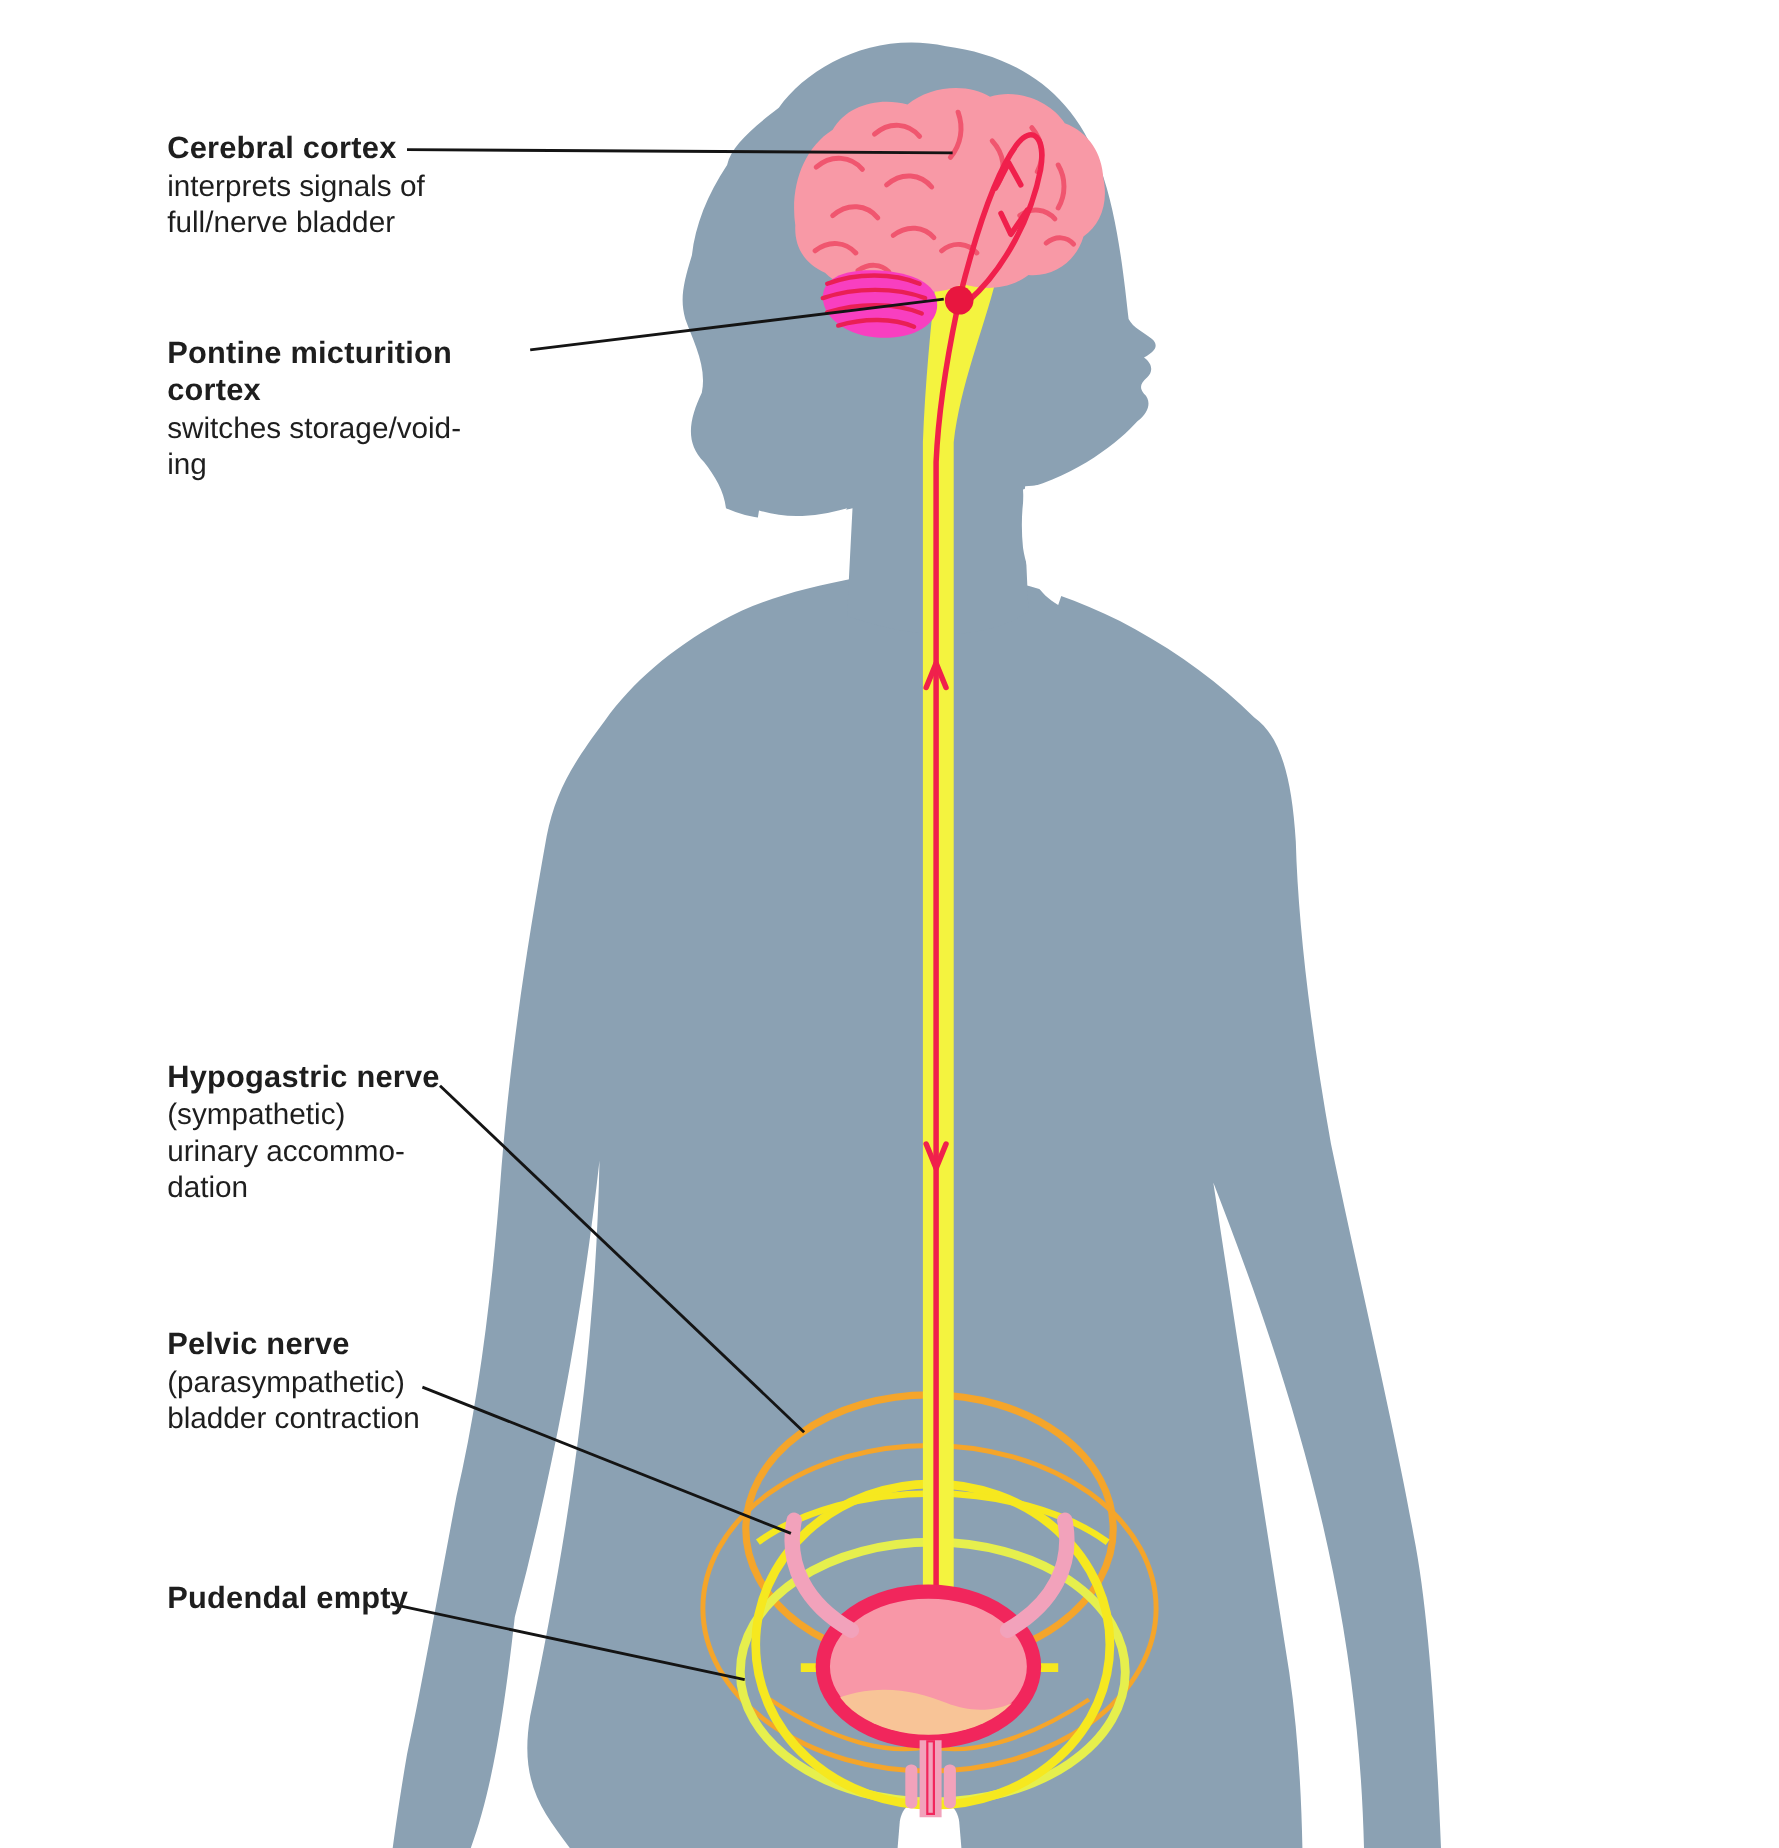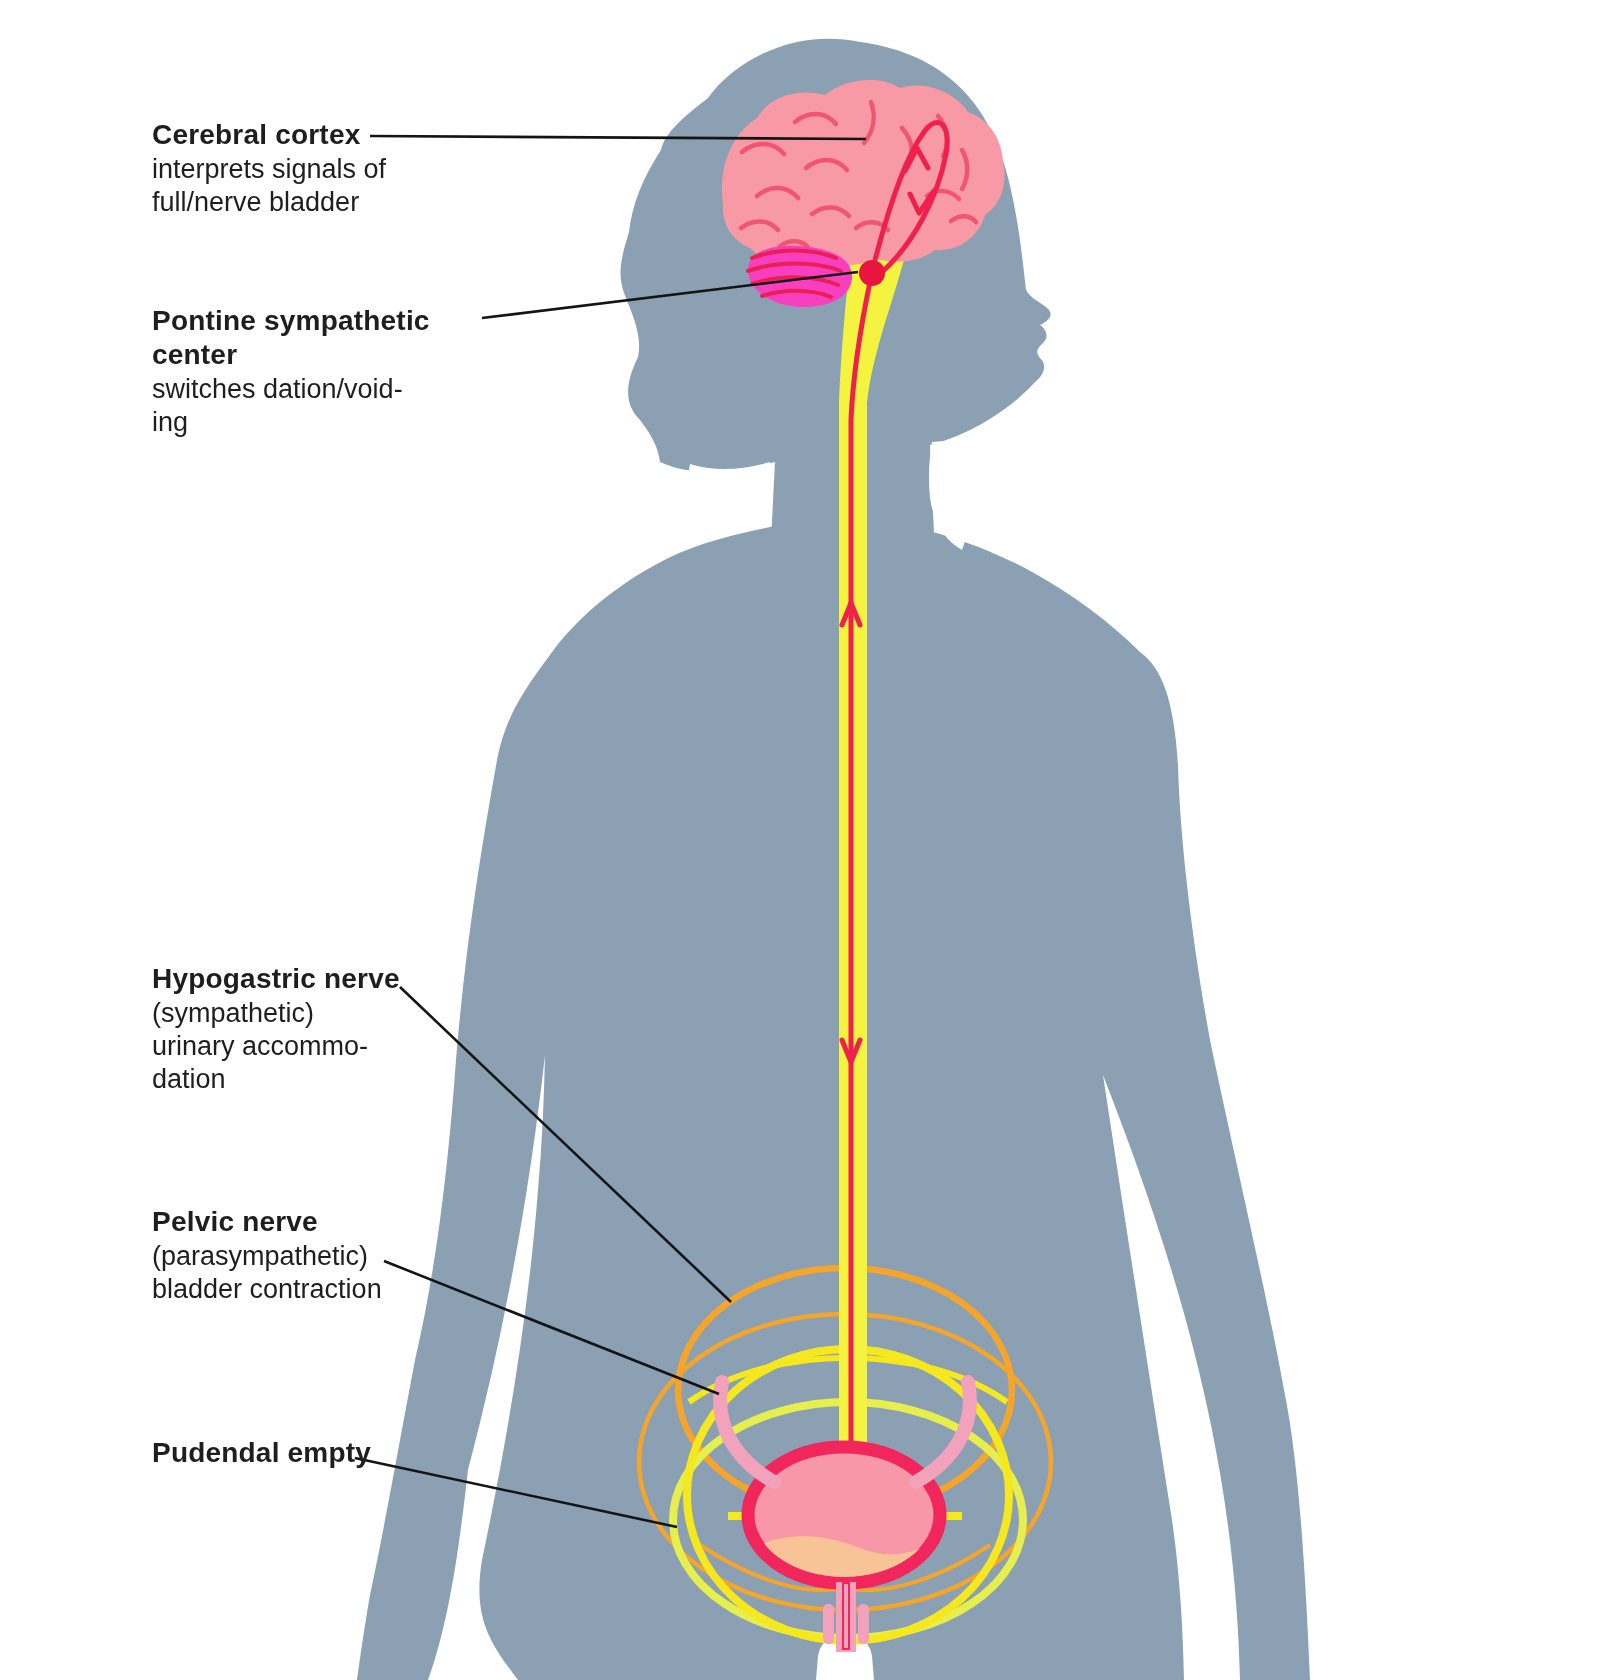--- a/index.html
+++ b/index.html
@@ -207,22 +207,22 @@
     <path class="leader" d="M 384,1261 L 719,1394"></path>
     <path class="leader" d="M 355,1458 L 677,1527"></path>
   </svg>
 
   <div class="label" style="left:152px;top:118px">
     <div class="label-title">Cerebral cortex</div>
     <div class="label-desc">interprets signals of
 full/nerve bladder</div>
   </div>
   <div class="label" style="left:152px;top:304px">
-    <div class="label-title">Pontine sympathetic center</div>
-    <div class="label-desc">switches dation/void-
+    <div class="label-title">Pontine micturition cortex</div>
+    <div class="label-desc">switches storage/void-
 ing</div>
   </div>
   <div class="label" style="left:152px;top:962px">
     <div class="label-title">Hypogastric nerve</div>
     <div class="label-desc">(sympathetic)
 urinary accommo-
 dation</div>
   </div>
   <div class="label" style="left:152px;top:1205px">
     <div class="label-title">Pelvic nerve</div>

